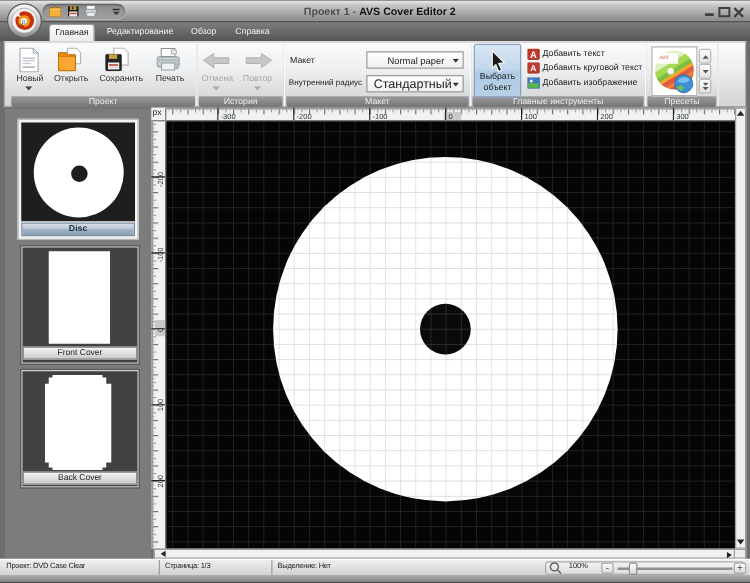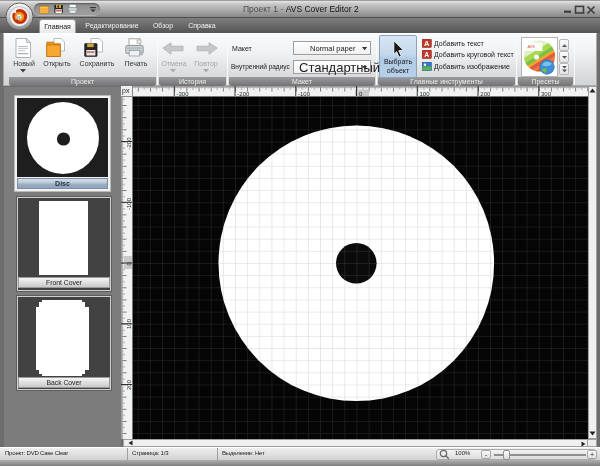--- a/index.html
+++ b/index.html
@@ -29,21 +29,21 @@
   </g>
   <g transform="translate(28.6,0)">
     <rect x="1.8" y="0.6" width="6.6" height="3.2" fill="#fdfdfd" stroke="#888" stroke-width=".5"></rect>
     <rect x="0.7" y="3.4" width="8.8" height="4.2" rx="0.6" fill="#cdd4d6" stroke="#70787c" stroke-width=".5"></rect>
     <rect x="1.9" y="6.2" width="6.4" height="2.8" fill="#eef1f1" stroke="#8a9094" stroke-width=".5"></rect>
   </g>
   <rect x="51.2" y="3" width="5.6" height="1.2" fill="#333"></rect>
   <path d="M51.2 5.4h5.6l-2.8 2.6z" fill="#333"></path>
 </svg>
 
-<div class="abs" style="left:243px;top:4px;width:260px;height:11px;font-size:8.5px;color:#4c4c4c;font-weight:normal">Проект 1 <span style="color:#5a5a5a">-</span> <span style="color:#111">AVS Cover Editor 2</span></div>
+<div class="abs" style="left:243px;top:4px;width:260px;height:11px;font-size:8.5px;color:#4c4c4c;font-weight:bold">Проект 1 <span style="color:#5a5a5a">-</span> <span style="color:#111">AVS Cover Editor 2</span></div>
 
 <svg class="abs" style="left:560px;top:3px" width="38" height="12" viewBox="0 0 38 12">
   <rect x="4" y="7.6" width="7" height="2.2" fill="#3f3f3f"></rect>
   <rect x="15.5" y="3.4" width="8" height="6.6" fill="none" stroke="#3f3f3f" stroke-width="1.6"></rect>
   <path d="M27.5 3.5l7 7M34.5 3.5l-7 7" stroke="#3f3f3f" stroke-width="1.7"></path>
 </svg>
 
 <svg class="abs" style="left:5px;top:2px" width="29" height="29" viewBox="0 0 29 29">
   <defs>
     <linearGradient id="ring" x1="0" y1="0" x2="0" y2="1">
@@ -132,21 +132,21 @@
 <svg class="abs" style="left:203px;top:69px" width="7" height="4">
     <path d="M0 0h6l-3 3.4z" fill="#aaa"></path>
   </svg>
 
 <div class="abs" style="left:232px;top:45px;font-size:7px;color:#222">Макет</div>
 <div class="abs" style="left:231px;top:63px;font-size:6.5px;color:#222">Внутренний радиус</div>
 <div class="abs" style="left:293px;top:41px;width:78px;height:14px;background:linear-gradient(#fff,#f0f0f0);border:1px solid #9d9d9d;font-size:7.5px;color:#222;line-height:13px;padding-left:16px">Normal paper</div>
 <svg class="abs" style="left:361.5px;top:47px" width="6" height="4">
     <path d="M0 0h5.2l-2.6 3.2z" fill="#333"></path>
   </svg>
-<div class="abs" style="left:293px;top:60px;width:78px;height:14px;background:linear-gradient(#fff,#f0f0f0);border:1px solid #9d9d9d;font-size:13px;color:#222;line-height:13px;padding-left:5px">Стандартный</div>
+<div class="abs" style="left:293px;top:60px;width:78px;height:14px;background:linear-gradient(#fff,#f0f0f0);border:1px solid #9d9d9d;font-size:10px;color:#222;line-height:13px;padding-left:5px">Стандартный</div>
 <svg class="abs" style="left:361.5px;top:66px" width="6" height="4">
     <path d="M0 0h5.2l-2.6 3.2z" fill="#333"></path>
   </svg>
 
 <div class="abs" style="left:379px;top:35px;width:38px;height:43px;background:linear-gradient(#d8e6f4 0,#c3d8ec 45%,#b0cbe6 55%,#b7d0e8 100%);border:1px solid #8aa4bf;border-radius:2px"></div>
 <svg class="abs" style="left:388px;top:39px" width="20" height="20" viewBox="0 0 24 22">
   <path d="M7 1 L18.5 12.5 L13 13 L16 19.5 L13.2 20.8 L10.4 14.2 L7 17.5z" fill="#1a1a1a" stroke="#fdfdfd" stroke-width="1"></path>
 </svg>
 <div class="abs" style="left:379px;top:58px;width:38px;text-align:center;font-size:7px;line-height:8.5px;color:#1a1a1a">Выбрать<br>объект</div>
 

